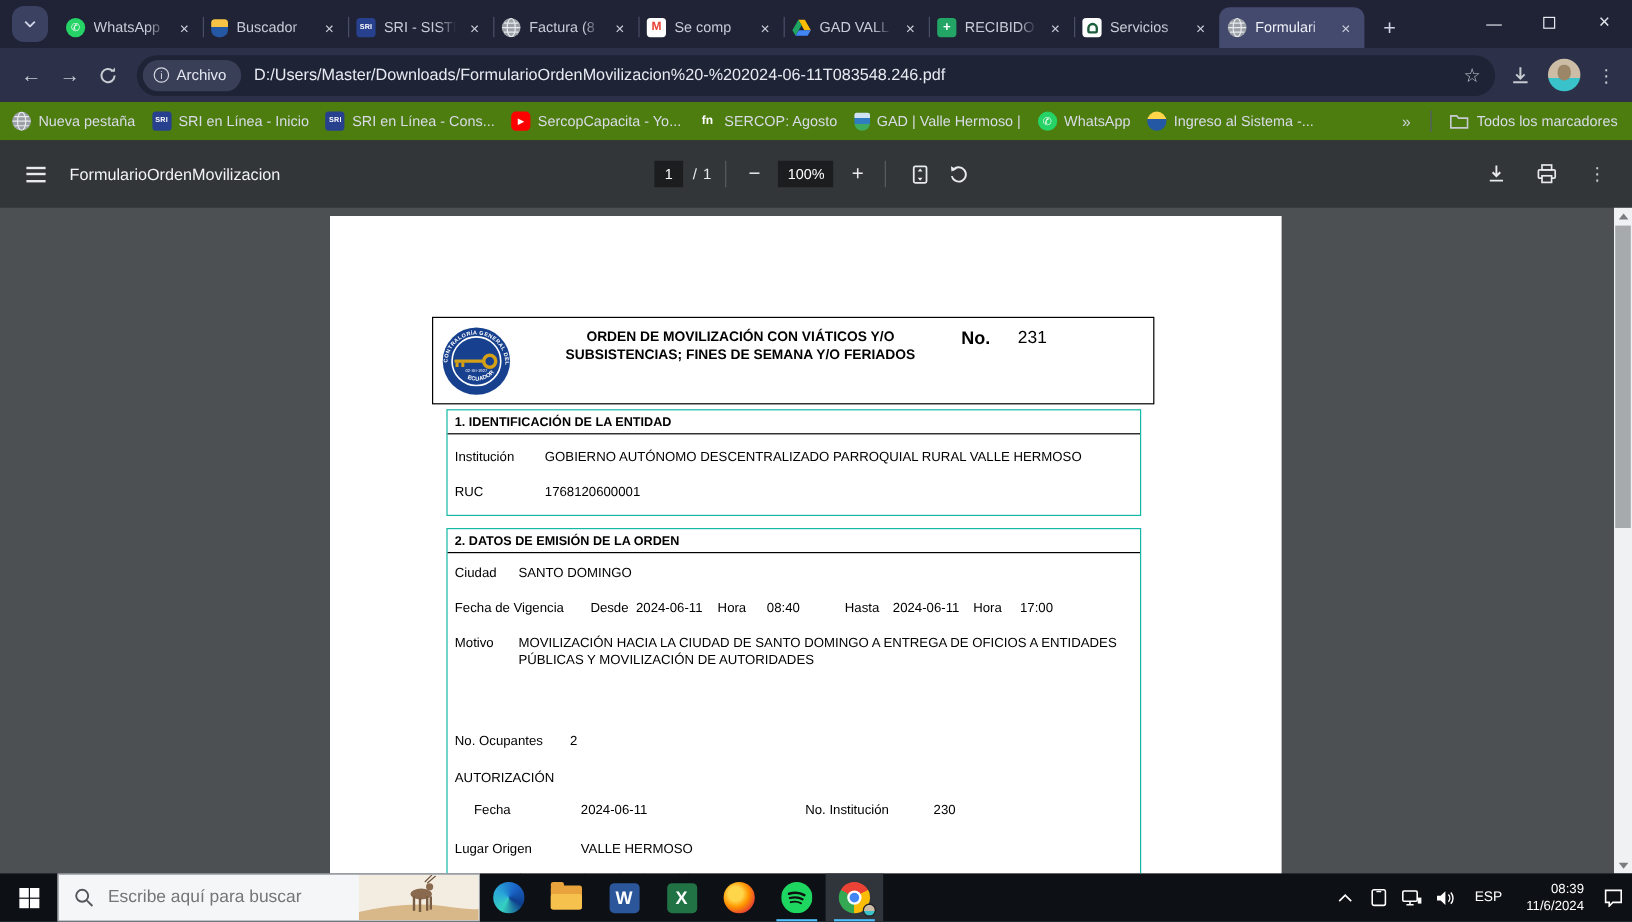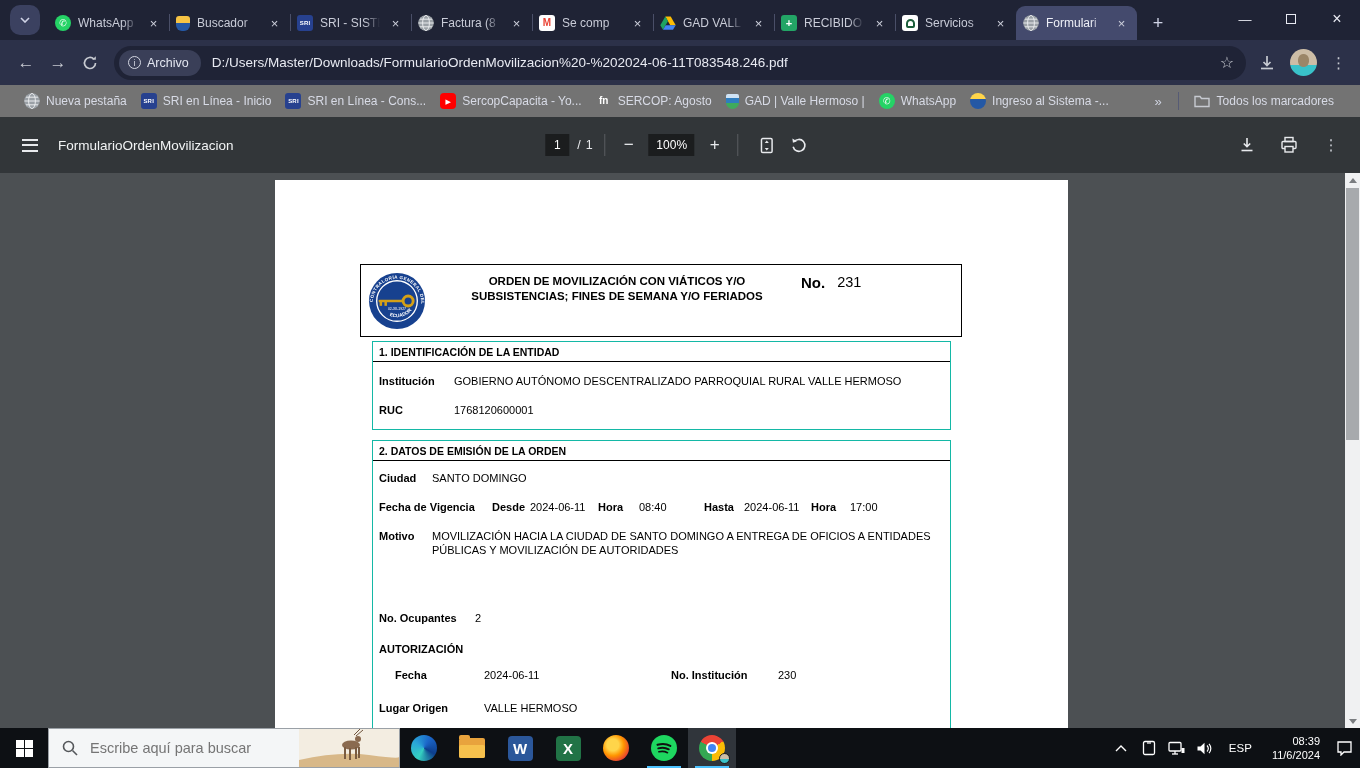--- a/index.html
+++ b/index.html
@@ -38,21 +38,21 @@
   .chip{height:26px;background:#3a3f58;border-radius:13px;display:flex;align-items:center;gap:6px;padding:0 12px 0 9px;color:#e3e6f0;font-size:12.5px;flex:none}
   .info{width:13px;height:13px;border:1.3px solid #d4d7e2;border-radius:50%;display:grid;place-items:center;font-size:9px;color:#d4d7e2}
   .url{flex:1;color:#e8eaf2;font-size:13.5px;margin-left:11px;white-space:nowrap;overflow:hidden}
   .star{margin-left:8px;color:#c7cad1;font-size:16px;flex:none}
   .tact{display:flex;align-items:center;gap:14px;margin-left:4px;margin-right:4px}
   .avatar{width:27px;height:27px;border-radius:50%;background:linear-gradient(180deg,#cdbda6 58%,#39c2c9 58%);position:relative;overflow:hidden}
   .avatar i{position:absolute;left:8px;top:5px;width:11px;height:13px;background:#9b8668;border-radius:45%}
   .dots{color:#c7cad1;font-size:15px;letter-spacing:0}
 
   
-  .bbar{position:absolute;top:85px;left:0;right:0;height:32px;background:#737373;display:flex;align-items:center;padding:0 17px;font-size:12px;color:#d8dbe6}
+  .bbar{position:absolute;top:85px;left:0;right:0;height:32px;background:#4d7c0f;display:flex;align-items:center;padding:0 3px;font-size:12px;color:#d8dbe6}
   .bitem{display:flex;align-items:center;gap:6px;padding:3px 7px;border-radius:7px;white-space:nowrap}
   .boverflow{margin-left:auto;color:#cfd3e0;font-size:13px;padding:0 10px}
   .bdiv{width:1px;height:18px;background:#565b75;margin:0 6px}
   .ball{display:flex;align-items:center;gap:7px;padding:3px 9px}
 
   
   .pbar{position:absolute;top:117px;left:0;right:0;height:56px;background:#323639;color:#e8eaed;display:flex;align-items:center}
   .ham{margin:0 20px 0 22px;display:flex;flex-direction:column;gap:3.5px}
   .ham i{width:16px;height:2px;background:#e8eaed;display:block}
   .ptitle{font-size:13.5px;color:#f1f3f4}
@@ -71,26 +71,26 @@
   .page{position:absolute;left:275px;top:7px;width:793px;height:600px;background:#fff;overflow:hidden;color:#000}
   .vscroll{position:absolute;top:0;right:0;bottom:0;width:15px;background:#f0f1f2}
   .sarr{position:absolute;left:0;width:15px;height:14px;display:grid;place-items:center}
   .sarr.up{top:0}.sarr.dn{bottom:0}
   .tri-up{width:0;height:0;border-left:4px solid transparent;border-right:4px solid transparent;border-bottom:5px solid #7a7d80}
   .tri-dn{width:0;height:0;border-left:4px solid transparent;border-right:4px solid transparent;border-top:5px solid #7a7d80}
   .sthumb{position:absolute;top:15px;left:1px;right:1px;height:252px;background:#a7aaad}
 
   
   .doc{position:absolute;inset:0;font-size:11px;line-height:1.2}
-  .b{font-weight:bold}
+  .b{font-weight:normal}
   .hbox{position:absolute;left:85px;top:84px;width:602px;height:73px;border:1px solid #000;display:flex}
   .hlogo{width:72px;display:flex;justify-content:center;padding-top:7px}
   .htitle{flex:1;display:flex;justify-content:center;padding-top:9px}
   .htitle span{display:block;width:330px;text-align:center;font-weight:bold;font-size:11.5px;line-height:1.28}
-  .hno{width:160px;padding-top:9px;display:flex;gap:12px}
+  .hno{width:160px;padding-top:9px;display:flex;gap:23px}
   .hno .nl{font-size:15px;font-weight:bold}.hno .nv{font-size:14.5px}
   .sbox{position:absolute;left:97px;width:579px;border:1px solid #14b8a6}
   .shead{height:20px;border-bottom:1px solid #000;padding:4px 6px;font-weight:bold;font-size:10.5px}
   .sbody{position:relative}
   .abs{position:absolute;white-space:nowrap}
   .wrapv{white-space:normal;width:500px;line-height:1.25}
 
   
   .task{position:absolute;left:0;right:0;bottom:0;height:40px;background:#0d1014;display:flex;align-items:stretch;color:#fff}
   .startb{width:48px;display:grid;place-items:center}

